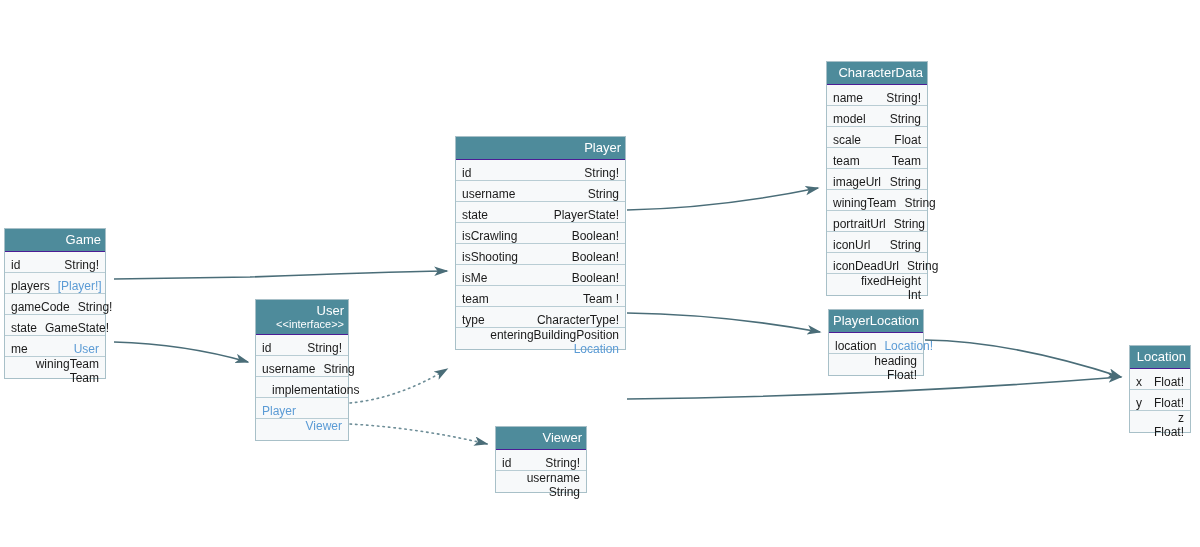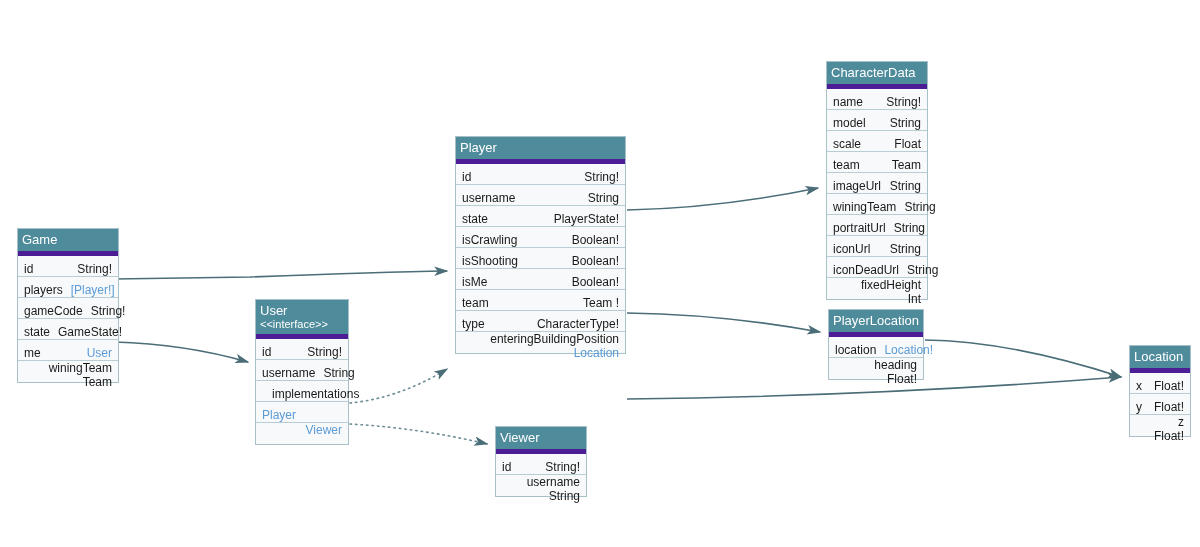--- a/index.html
+++ b/index.html
@@ -25,26 +25,26 @@
   .entity {
     position: absolute;
     box-sizing: border-box;
     border: 1px solid #a8c0c8;
     background: #f7f9fa;
     z-index: 2;
   }
   .entity-header {
     background: #4e8b9b;
     color: #ffffff;
-    text-align: left;
+    text-align: right;
     font-size: 13px;
     line-height: 15px;
     padding: 3px 4px 4px 4px;
     box-sizing: border-box;
-    border-bottom: 5px solid #4c1d95;
+    border-bottom: 1px solid #4c1d95;
     white-space: nowrap;
     overflow: hidden;
   }
   .entity-header .stereotype {
     display: block;
     font-size: 11px;
     line-height: 12px;
   }
   .row {
     display: flex;
@@ -94,21 +94,21 @@
 
     <path d="M627,399 Q880,396 1121,377" fill="none" stroke="#4a6d78" stroke-width="1.6" marker-end="url(#arrowSolid)"></path>
 
     <path d="M925,340 Q1010,341 1121,377" fill="none" stroke="#4a6d78" stroke-width="1.6" marker-end="url(#arrowSolid)"></path>
 
     <path d="M350,403 Q400,398 447,369" fill="none" stroke="#6d8d97" stroke-width="1.6" stroke-dasharray="1.5 4" stroke-linecap="round" marker-end="url(#arrowDotted)"></path>
 
     <path d="M350,424 Q420,428 487,444" fill="none" stroke="#6d8d97" stroke-width="1.6" stroke-dasharray="1.5 4" stroke-linecap="round" marker-end="url(#arrowDotted)"></path>
   </svg>
 
-  <div class="entity" style="left:17px; top:228px; width:102px;">
+  <div class="entity" style="left:4px; top:228px; width:102px;">
     <div class="entity-header">Game</div>
     <div class="row">
       <span class="fname">id</span>
       <span class="ftype">String!</span>
     </div>
     <div class="row link-row">
       <span class="fname">players</span>
       <span class="ftype">[Player!]</span>
     </div>
     <div class="row">

